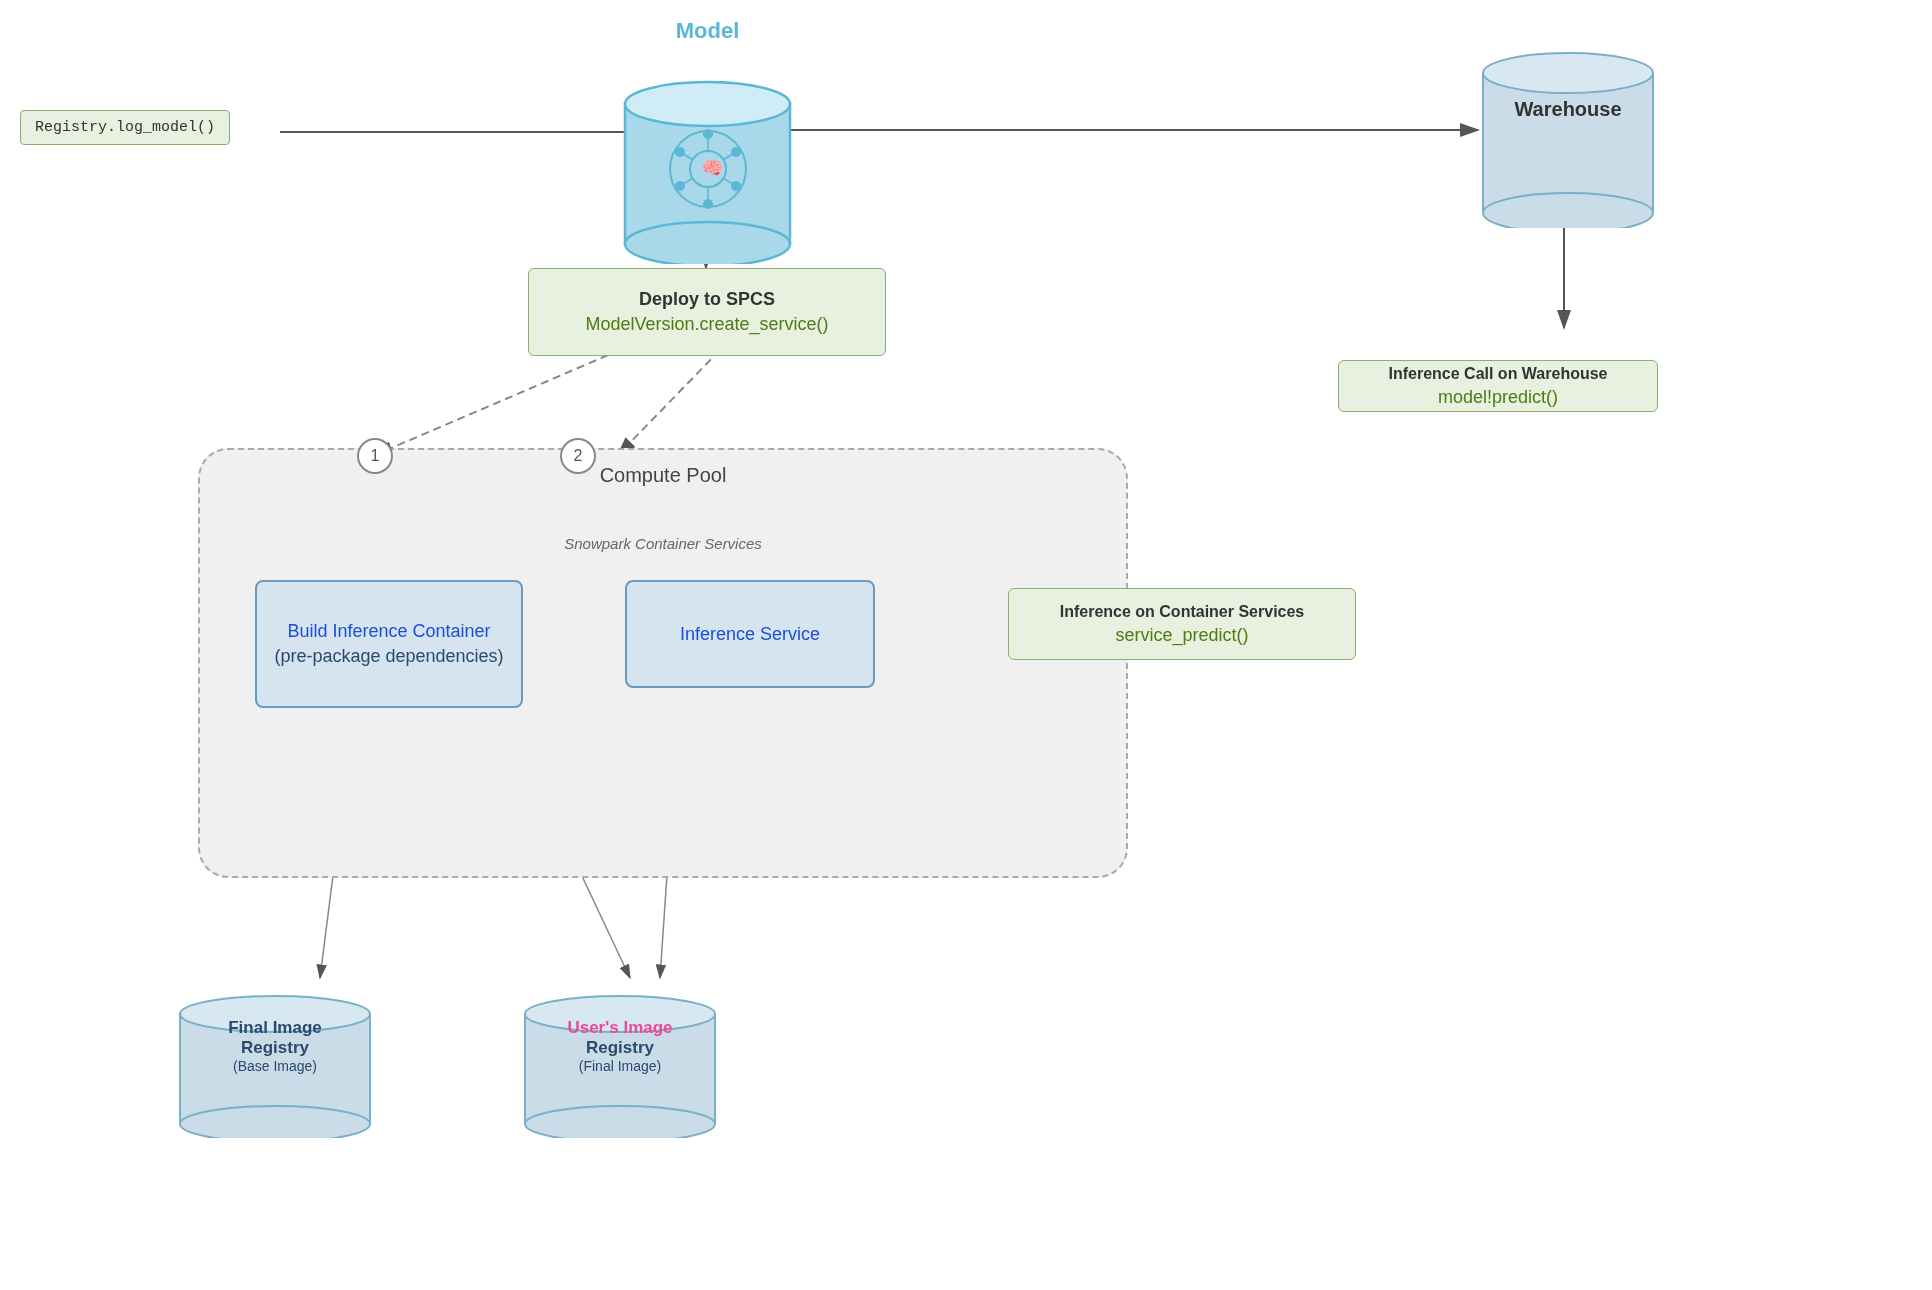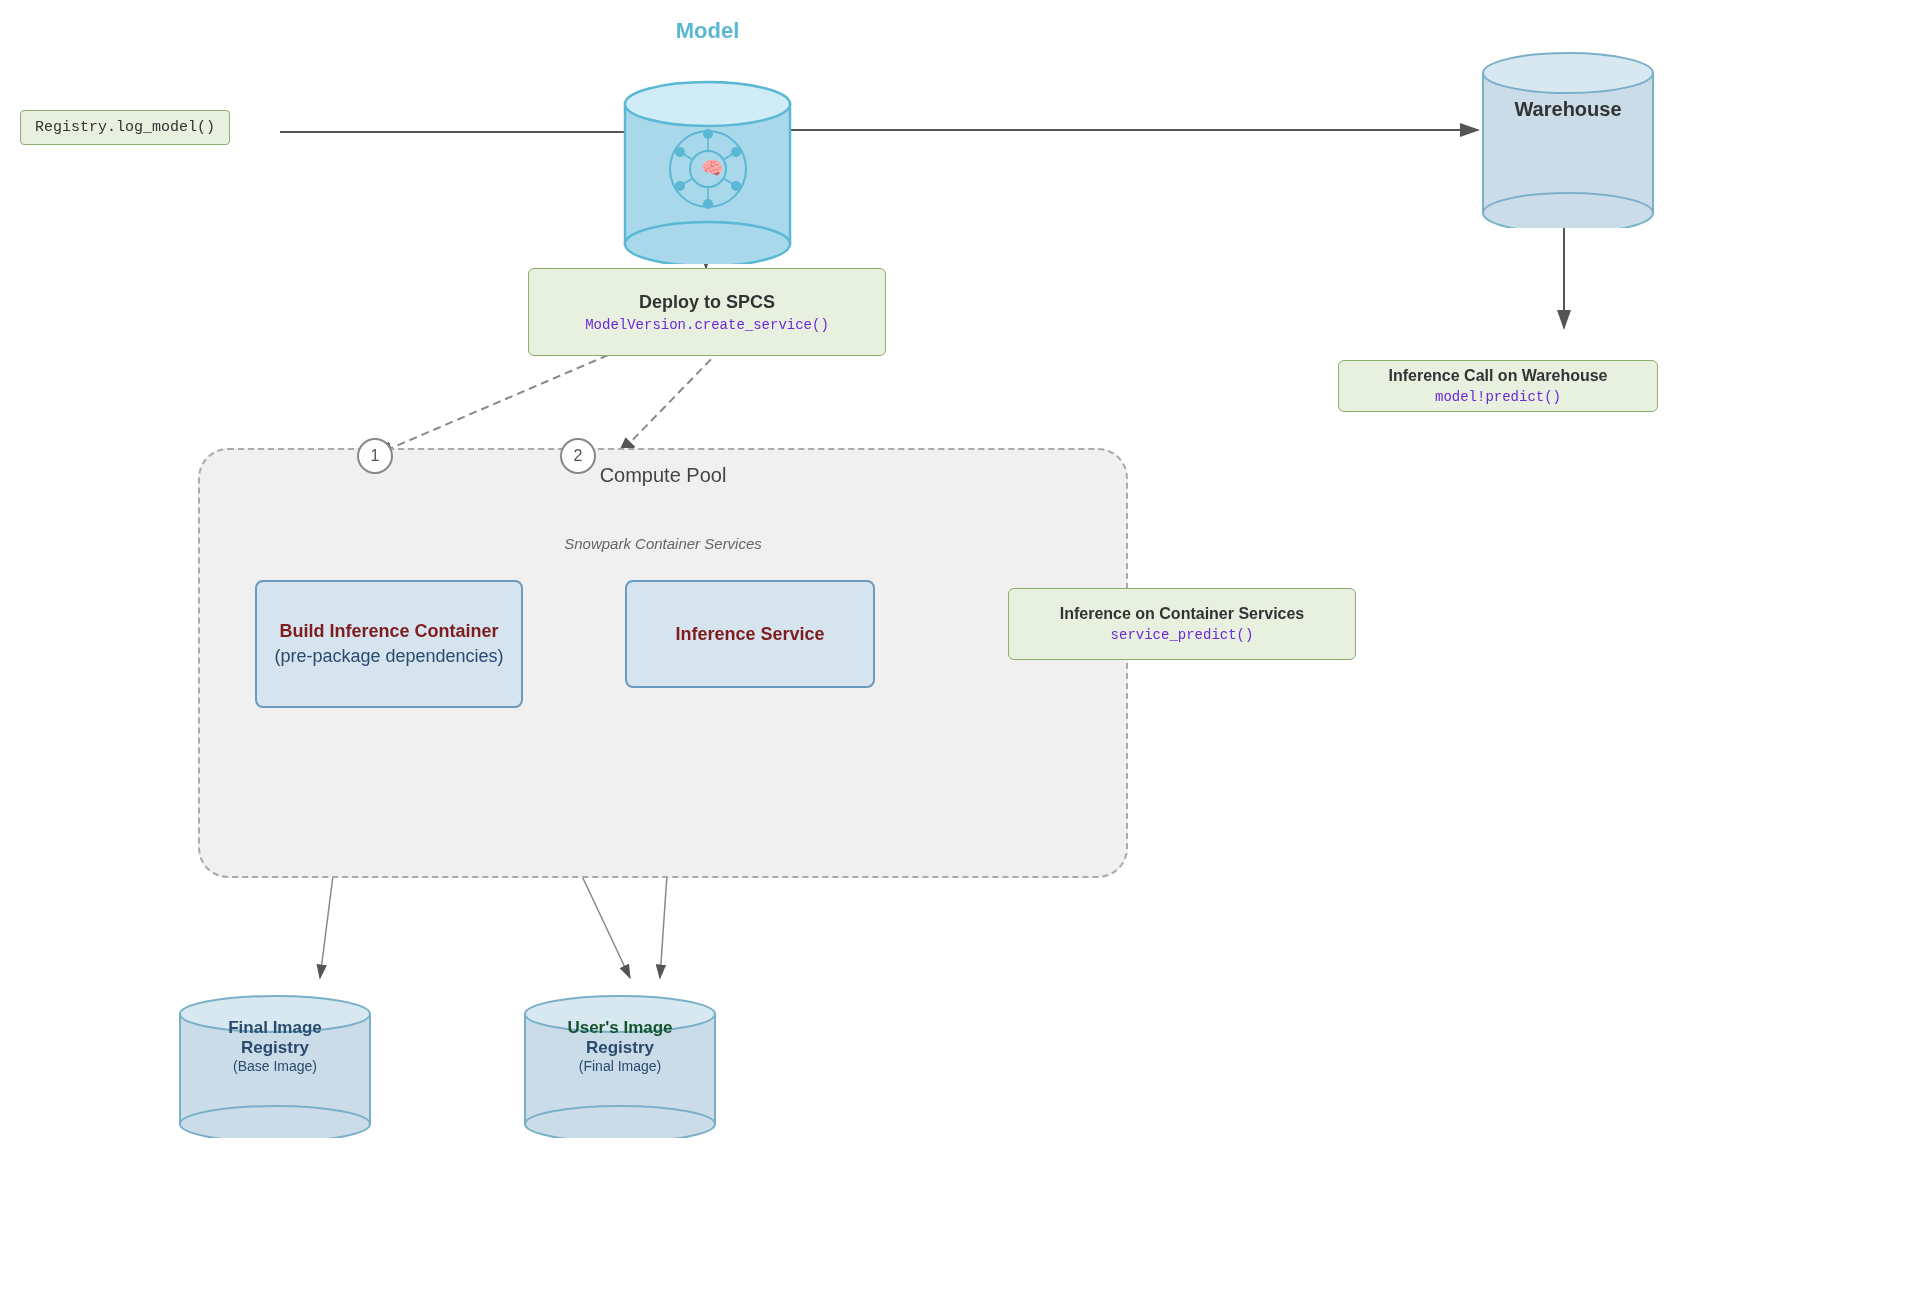--- a/index.html
+++ b/index.html
@@ -36,42 +36,42 @@
       text-align: center;
       padding: 8px 12px;
     }
     .green-box .box-title {
       font-size: 18px;
       font-weight: 600;
       color: #333;
       margin-bottom: 4px;
     }
     .green-box .box-code {
-      font-family: Liberation Mono, monospace;
-      font-size: 14px;
-      color: #6d28d9;
+      font-family: Liberation Sans, sans-serif;
+      font-size: 18px;
+      color: #4d7c0f;
       background: transparent;
     }
     
     .blue-box {
       position: absolute;
       background: #d6e4f0;
       border: 2px solid #6a9abf;
       border-radius: 8px;
       display: flex;
       flex-direction: column;
       align-items: center;
       justify-content: center;
       text-align: center;
       padding: 10px 14px;
     }
     .blue-box .box-title {
       font-size: 18px;
-      font-weight: 700;
-      color: #7f1d1d;
+      font-weight: 400;
+      color: #1d4ed8;
     }
     .blue-box .box-sub {
       font-size: 18px;
       color: #2a4a6e;
       margin-top: 4px;
     }
     
     .compute-pool {
       position: absolute;
       border: 2px dashed #aaa;
@@ -255,19 +255,19 @@
     </div>
   </div>
 
   <div style="position:absolute; left:520px; top:978px;">
     <svg width="200" height="160" viewBox="0 0 200 160" xmlns="http://www.w3.org/2000/svg">
       <rect x="5" y="36" width="190" height="110" fill="#c9dce8" stroke="#7aafc8" stroke-width="2"></rect>
       <ellipse cx="100" cy="146" rx="95" ry="18" fill="#c9dce8" stroke="#7aafc8" stroke-width="2"></ellipse>
       <ellipse cx="100" cy="36" rx="95" ry="18" fill="#d8e8f0" stroke="#7aafc8" stroke-width="2"></ellipse>
     </svg>
     <div style="position:absolute; top:40px; left:0; width:200px; text-align:center;">
-      <div style="font-size:17px; font-weight:700; color:#14532d;">User's Image</div>
+      <div style="font-size:17px; font-weight:700; color:#ec4899;">User's Image</div>
       <div style="font-size:17px; font-weight:700; color:#2a4a6e;">Registry</div>
       <div style="font-size:14px; color:#2a4a6e;">(Final Image)</div>
     </div>
   </div>
 
 </div>
 
 </body></html>

